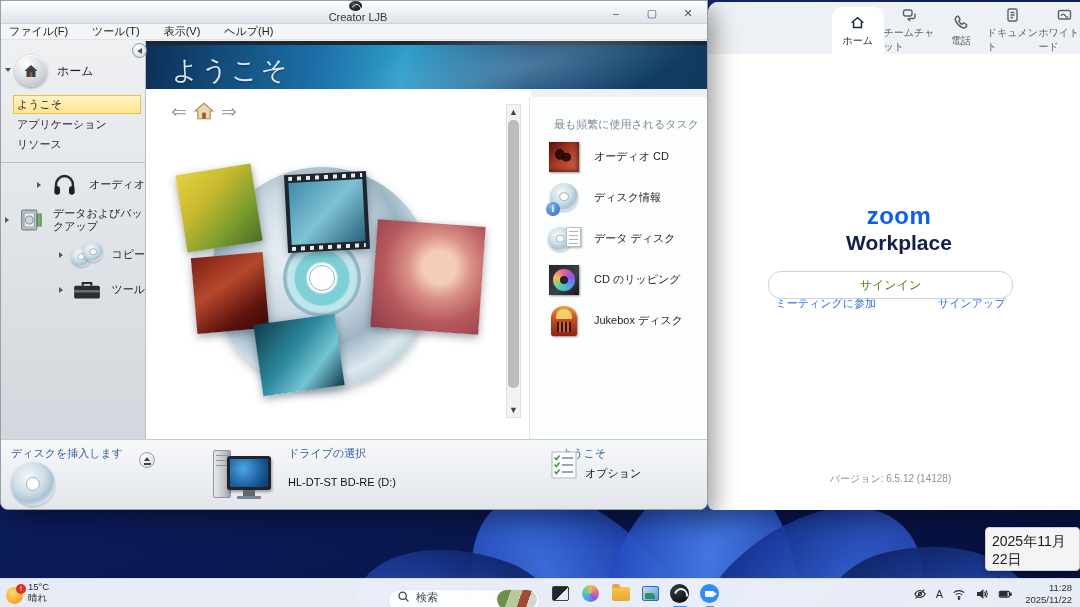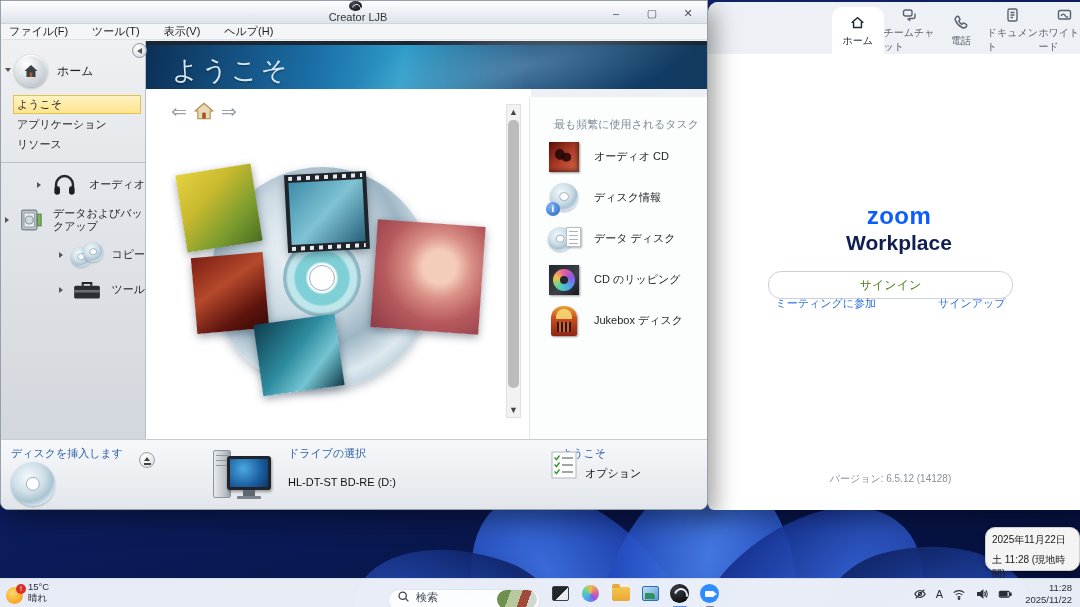--- a/index.html
+++ b/index.html
@@ -111,21 +111,21 @@
   .pc-icon { position:absolute; left:212px; top:8px; width:62px; height:54px; }
   .pc-tower { position:absolute; left:0; top:2px; width:18px; height:48px; background:linear-gradient(90deg,#e7eaec,#b9c0c6 70%,#99a2a9); border:1px solid #8f979e; border-radius:2px; }
   .pc-tower i { display:block; height:1px; background:#8f979e; margin:4px 2px 0 2px; }
   .pc-mon { position:absolute; left:14px; top:8px; width:44px; height:34px; background:#20242a; border-radius:3px; padding:3px; box-shadow:1px 2px 3px rgba(0,0,0,.35); }
   .pc-scr { width:100%; height:100%; background:radial-gradient(circle at 35% 35%, #4aa8e0, #1b5d9e 60%, #0d3766); }
   .pc-stand { position:absolute; left:30px; top:42px; width:12px; height:6px; background:#5f6871; }
   .pc-base { position:absolute; left:24px; top:48px; width:24px; height:3px; background:#7b848c; border-radius:1px; }
   .opt-icon { position:absolute; left:548px; top:10px; }
 
   
-  .tooltip { position:absolute; left:985px; top:527px; width:95px; height:44px; background:#f4f4f4; border:1px solid #cfcfcf; border-radius:10px; box-shadow:0 2px 5px rgba(0,0,0,.3); padding:5px 6px; font-size:10px; color:#1a1a1a; }
+  .tooltip { position:absolute; left:985px; top:527px; width:95px; height:44px; background:#f4f4f4; border:1px solid #cfcfcf; border-radius:4px; box-shadow:0 2px 5px rgba(0,0,0,.3); padding:5px 6px; font-size:14px; color:#1a1a1a; }
   .tooltip div:first-child { margin-bottom:6px; }
 
   
   .tbar { position:absolute; left:0; right:0; bottom:0; height:29px; background:rgba(238,243,250,.97); border-top:1px solid #d9e0ea; }
   .weather { position:absolute; left:6px; top:3px; display:flex; align-items:flex-end; gap:5px; cursor:pointer; }
   .sun { width:17px; height:17px; border-radius:50%; background:radial-gradient(circle at 38% 35%, #ffd76e, #f5a623 70%); position:relative; }
   .sun .wbadge { position:absolute; right:-3px; top:-3px; width:10px; height:10px; border-radius:50%; background:#d93025; color:#fff; font-size:7px; text-align:center; line-height:10px; }
   .wtxt { font-size:9.5px; color:#2a2f36; line-height:1.15; }
   .searchpill { position:absolute; left:388px; top:10px; width:152px; height:23px; border-radius:12px; background:rgba(255,255,255,.85); border:1px solid #dfe5ee; display:flex; align-items:flex-start; padding:0 2px 0 8px; cursor:pointer; }
   .searchpill svg { width:13px; height:13px; stroke:#3a4450; fill:none; stroke-width:1.6; margin-right:6px; }

